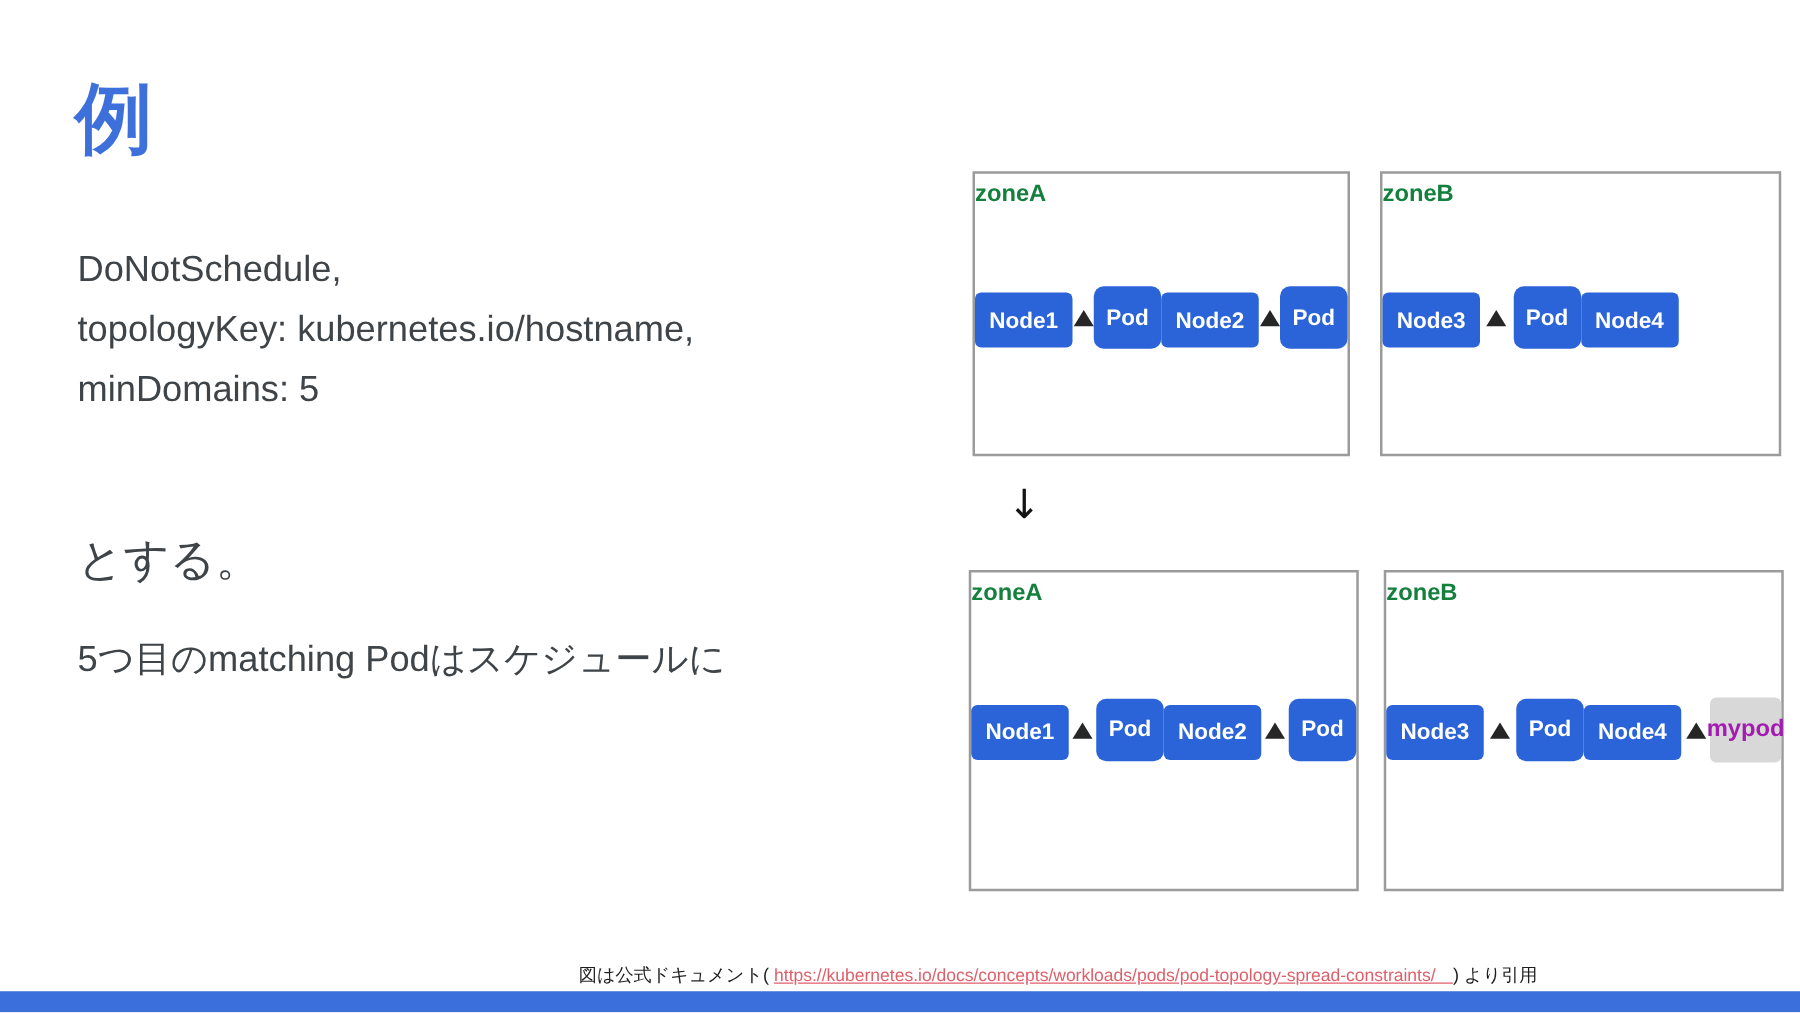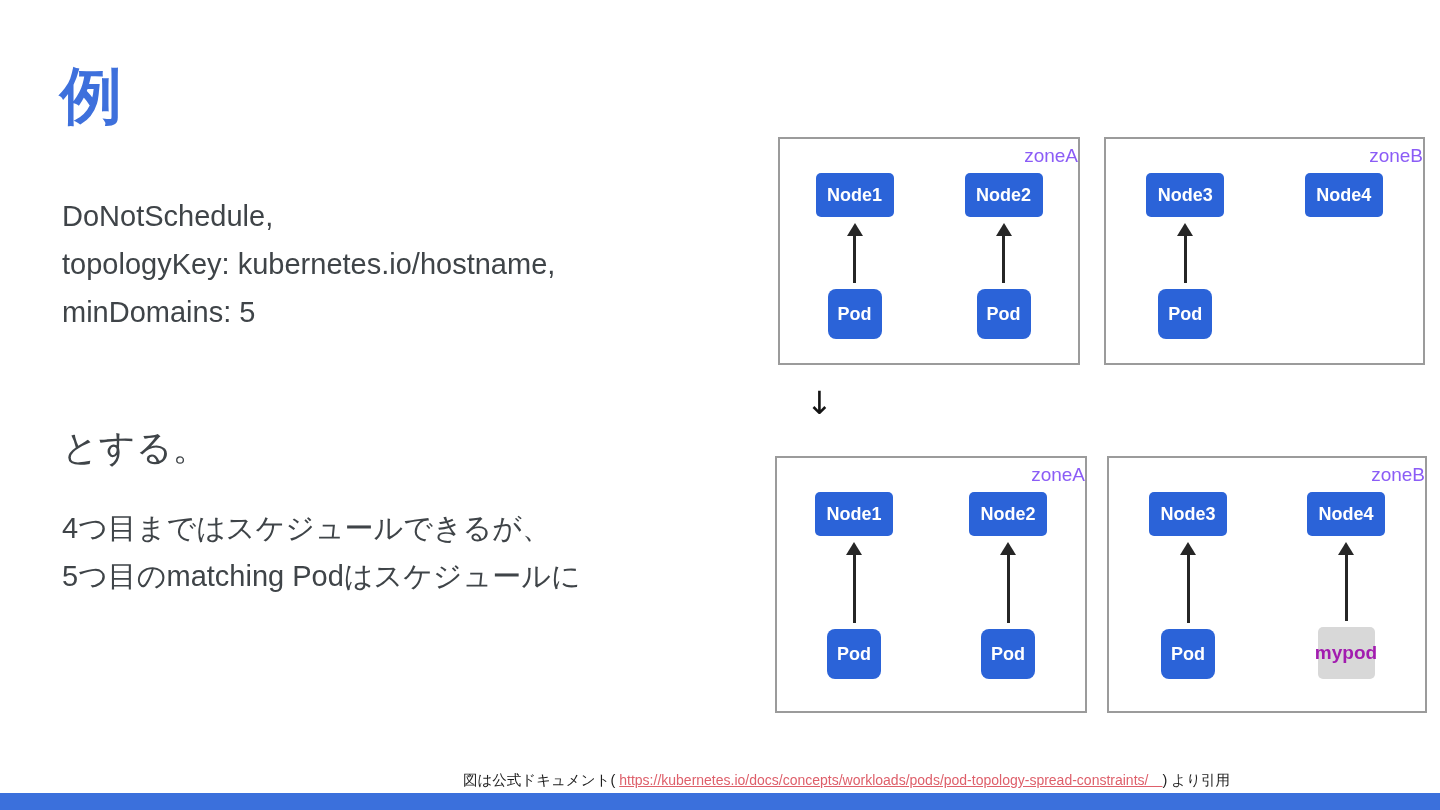--- a/index.html
+++ b/index.html
@@ -28,25 +28,25 @@
   
   .zone-panel{
     position:absolute;background:#ffffff;border:2px solid #9B9B9B;
     display:flex;flex-direction:column;box-sizing:border-box;
   }
   .zp-before-a{left:778px;top:137px;width:302px;height:228px;}
   .zp-before-b{left:1104px;top:137px;width:321px;height:228px;}
   .zp-after-a{left:775px;top:456px;width:312px;height:257px;}
   .zp-after-b{left:1107px;top:456px;width:320px;height:257px;}
   .zone-label{
-    height:24px;padding-top:6px;text-align:right;
-    font-size:19px;font-weight:400;color:#8b5cf6;
+    height:24px;padding-top:6px;text-align:left;
+    font-size:19px;font-weight:700;color:#15803d;
   }
   .zone-cols{flex:1;display:flex;}
-  .zone-col{flex:1;display:flex;flex-direction:column;align-items:center;}
+  .zone-col{flex:1;display:flex;align-items:center;}
   .zp-before-a .zone-col,.zp-before-b .zone-col{padding-bottom:24px;}
   .zp-after-a .zone-col,.zp-after-b .zone-col{padding-bottom:32px;}
   .node-box{
     width:78px;height:44px;margin-top:4px;border-radius:5px;background:#2B63D8;
     color:#ffffff;font-size:18px;font-weight:700;
     display:flex;align-items:center;justify-content:center;flex:0 0 auto;
   }
   .arrow-area{flex:1;display:flex;justify-content:center;align-items:stretch;padding:6px 0 6px;}
   .arrow-line{width:3px;background:#262626;position:relative;margin-top:12px;}
   .arrow-line::before{
@@ -87,21 +87,20 @@
 
   <div class="config-block">
     <div>DoNotSchedule,</div>
     <div>topologyKey: kubernetes.io/hostname,</div>
     <div>minDomains: 5</div>
   </div>
 
   <div class="tosuru">とする。</div>
 
   <div class="result-block">
-    <div>4つ目まではスケジュールできるが、</div>
     <div class="bold">5つ目のmatching Podはスケジュールに</div>
   </div>
 
   <div class="zone-panel zp-before-a">
     <div class="zone-label">zoneA</div>
     <div class="zone-cols">
       <div class="zone-col">
         <div class="node-box">Node1</div>
         <div class="arrow-area">
             <div class="arrow-line"></div>

